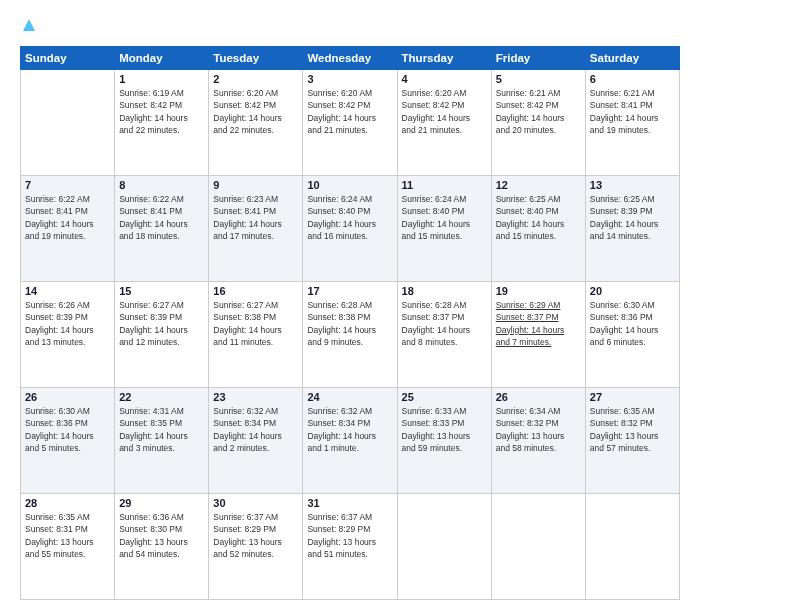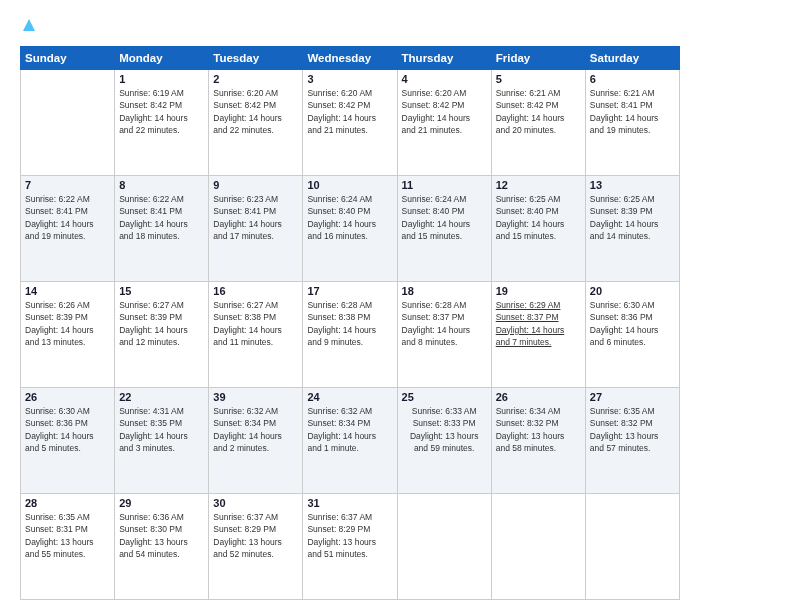--- a/index.html
+++ b/index.html
@@ -285,36 +285,36 @@
 and 5 minutes.</div>
           </td>
           <td>
             <span class="day-number">22</span>
             <div class="day-info" style="white-space: pre-line;">Sunrise: 4:31 AM
 Sunset: 8:35 PM
 Daylight: 14 hours
 and 3 minutes.</div>
           </td>
           <td>
-            <span class="day-number">39</span>
+            <span class="day-number">23</span>
             <div class="day-info" style="white-space: pre-line;">Sunrise: 6:32 AM
 Sunset: 8:34 PM
 Daylight: 14 hours
 and 2 minutes.</div>
           </td>
           <td>
             <span class="day-number">24</span>
             <div class="day-info" style="white-space: pre-line;">Sunrise: 6:32 AM
 Sunset: 8:34 PM
 Daylight: 14 hours
 and 1 minute.</div>
           </td>
           <td>
             <span class="day-number">25</span>
-            <div class="day-info" style="white-space: pre-line; text-align: center;">Sunrise: 6:33 AM
+            <div class="day-info" style="white-space: pre-line;">Sunrise: 6:33 AM
 Sunset: 8:33 PM
 Daylight: 13 hours
 and 59 minutes.</div>
           </td>
           <td>
             <span class="day-number">26</span>
             <div class="day-info" style="white-space: pre-line;">Sunrise: 6:34 AM
 Sunset: 8:32 PM
 Daylight: 13 hours
 and 58 minutes.</div>

